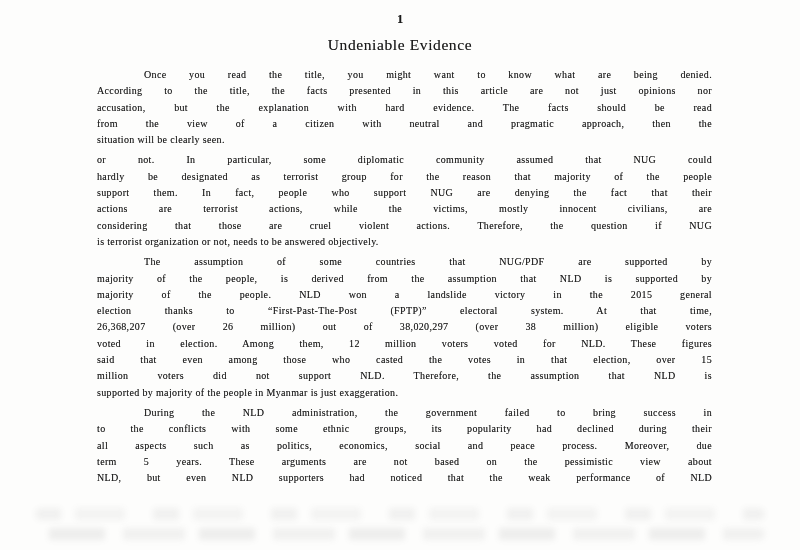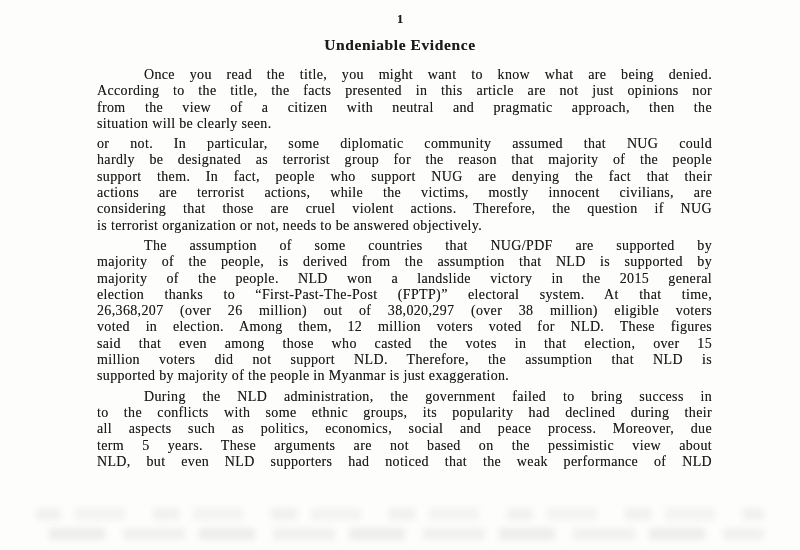--- a/index.html
+++ b/index.html
@@ -19,31 +19,31 @@
     text-align: center;
     font-size: 12.5px;
     font-weight: bold;
     line-height: 14px;
   }
   .doc-title {
     margin-top: 9px;
     margin-bottom: 12px;
     text-align: center;
     font-size: 15.5px;
-    font-weight: bold;
+    font-weight: normal;
     letter-spacing: 0.6px;
     line-height: 20px;
   }
   .content {
     margin-left: 97px;
     width: 615px;
   }
   .para { margin-bottom: 4px; }
   .line {
-    font-size: 14px;
+    font-size: 10px;
     line-height: 16.3px;
     height: 16.3px;
     letter-spacing: 0.35px;
     text-align: justify;
     text-align-last: justify;
     overflow: visible;
   }
   .line.first { text-indent: 47px; }
   .line.last  { text-align-last: left; }
   
@@ -72,20 +72,21 @@
 </head>
 <body>
 
 <div class="page">
   <div class="page-number">1</div>
   <div class="doc-title">Undeniable Evidence</div>
   <div class="content" id="content">
       <div class="para">
         <div class="line first">Once you read the title, you might want to know what are being denied.</div>
         <div class="line">According to the title, the facts presented in this article are not just opinions nor</div>
+        <div class="line">accusation, but the explanation with hard evidence. The facts should be read</div>
         <div class="line">from the view of a citizen with neutral and pragmatic approach, then the</div>
         <div class="line last">situation will be clearly seen.</div>
       </div>
       <div class="para">
         <div class="line">or not. In particular, some diplomatic community assumed that NUG could</div>
         <div class="line">hardly be designated as terrorist group for the reason that majority of the people</div>
         <div class="line">support them. In fact, people who support NUG are denying the fact that their</div>
         <div class="line">actions are terrorist actions, while the victims, mostly innocent civilians, are</div>
         <div class="line">considering that those are cruel violent actions. Therefore, the question if NUG</div>
         <div class="line last">is terrorist organization or not, needs to be answered objectively.</div>

